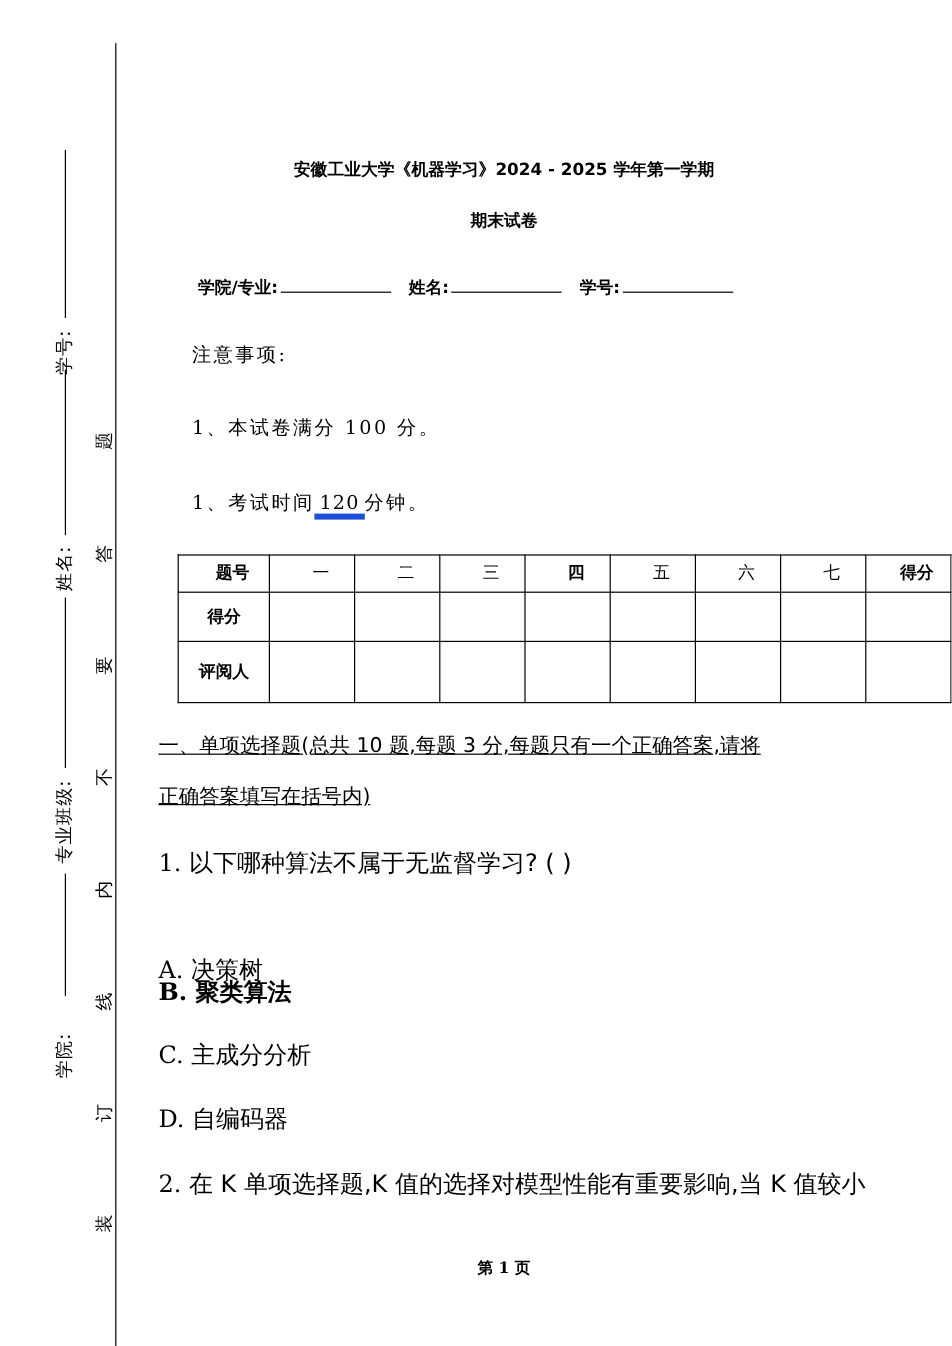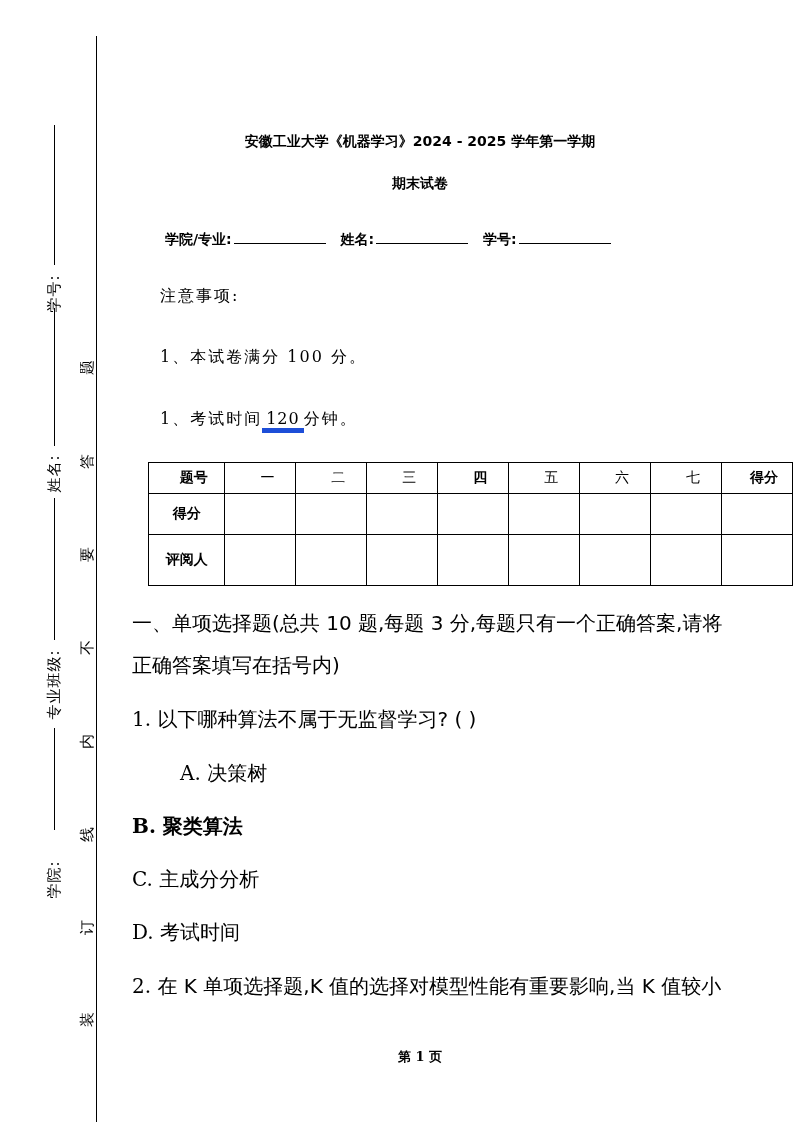--- a/index.html
+++ b/index.html
@@ -16,21 +16,21 @@
   .ul { display:inline-block; border-bottom:5px solid #1d4ed8; padding:0 4px; letter-spacing:1px; }
   table.score { position:absolute; left:148px; top:462px; border-collapse:collapse; font-family:"DejaVu Sans","Liberation Sans",sans-serif; }
   table.score td { border:1.2px solid #000; text-align:center; font-size:14px; padding:0; }
   table.score tr.h td { height:30px;padding-left:14px; }
   table.score tr.r1 td { height:40px; }
   table.score tr.r2 td { height:50px; }
   table.score td.lbl { font-weight:bold; width:66px; }
   table.score td.c { width:60px; }
   .q { position:absolute; left:132px; font-size:20px; white-space:nowrap; font-family:"DejaVu Sans","Liberation Sans",sans-serif; }
   .q .n { font-family:"DejaVu Serif","Liberation Serif",serif; }
-  .sec { position:absolute; left:132px; font-size:20px; white-space:nowrap; font-family:"DejaVu Sans","Liberation Sans",sans-serif; }
+  .sec { position:absolute; left:132px; font-size:17px; white-space:nowrap; font-family:"DejaVu Sans","Liberation Sans",sans-serif;text-decoration:underline; }
   .footer { position:absolute; top:1048px; left:0; width:840px; text-align:center; font-weight:bold; font-size:13px; font-family:"DejaVu Serif","Liberation Serif",serif; }
 </style>
 </head>
 <body>
 
 <div class="cutline"></div>
 
 <div class="fieldseg" style="top:125px;height:140px;"></div>
 <div class="fieldseg" style="top:308px;height:138px;"></div>
 <div class="fieldseg" style="top:498px;height:142px;"></div>
@@ -103,34 +103,34 @@
 </tbody>
   </table>
 
 <div class="sec" style="top:610px;">一、单项选择题(总共 10 题,每题 3 分,每题只有一个正确答案,请将</div>
 <div class="sec" style="top:652px;">正确答案填写在括号内)</div>
 
 <div class="q" style="top:706px;">
   <span class="n">1.</span>
   <span>以下哪种算法不属于无监督学习? ( )</span>
 </div>
-<div class="q" style="top:760px;margin-left:48px;">
+<div class="q" style="top:795px;">
   <span class="n">A.</span>
   <span>决策树</span>
 </div>
 <div class="q" style="top:813px;font-weight:bold;">
   <span class="n">B.</span>
   <span>聚类算法</span>
 </div>
 <div class="q" style="top:866px;">
   <span class="n">C.</span>
   <span>主成分分析</span>
 </div>
 <div class="q" style="top:919px;">
   <span class="n">D.</span>
-  <span>考试时间</span>
+  <span>自编码器</span>
 </div>
 <div class="q" style="top:973px;">
   <span class="n">2.</span>
   <span>在 K 单项选择题,K 值的选择对模型性能有重要影响,当 K 值较小</span>
 </div>
 
 <div class="footer">第 1 页</div>
 
 </body></html>

